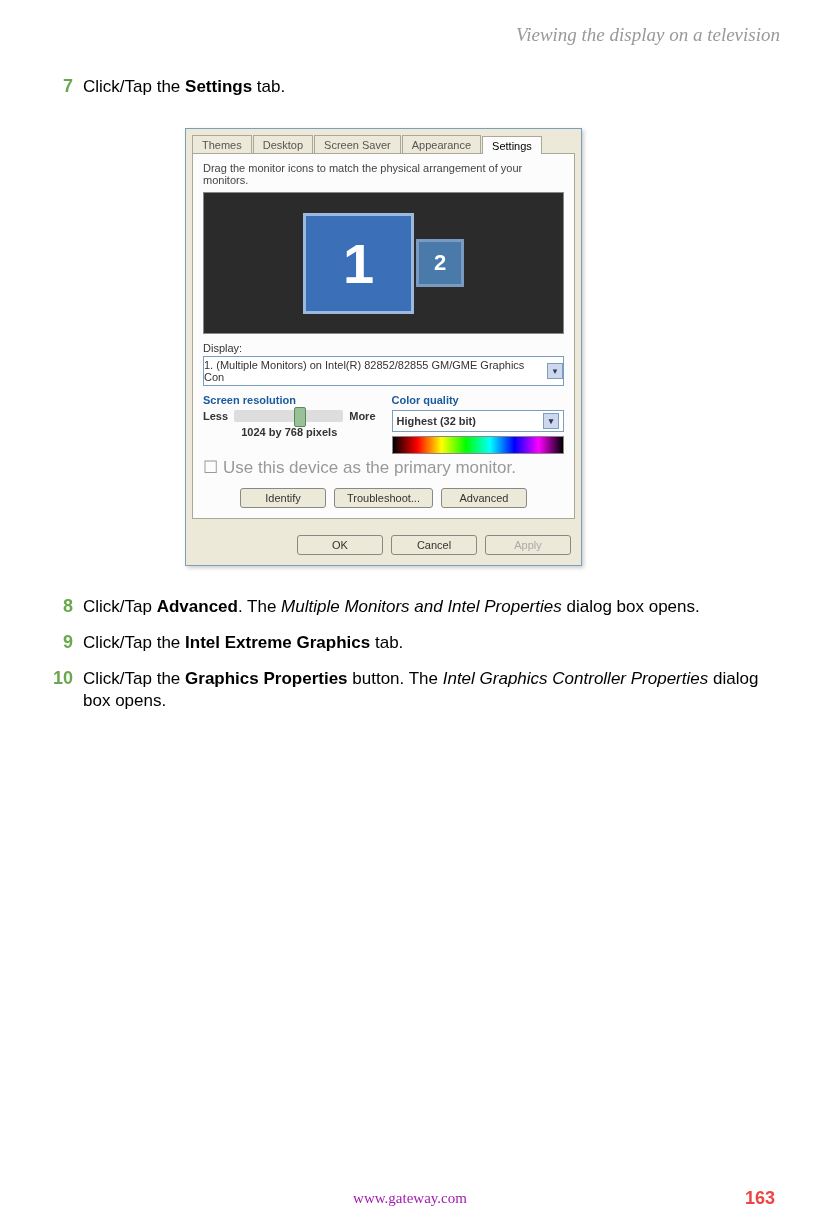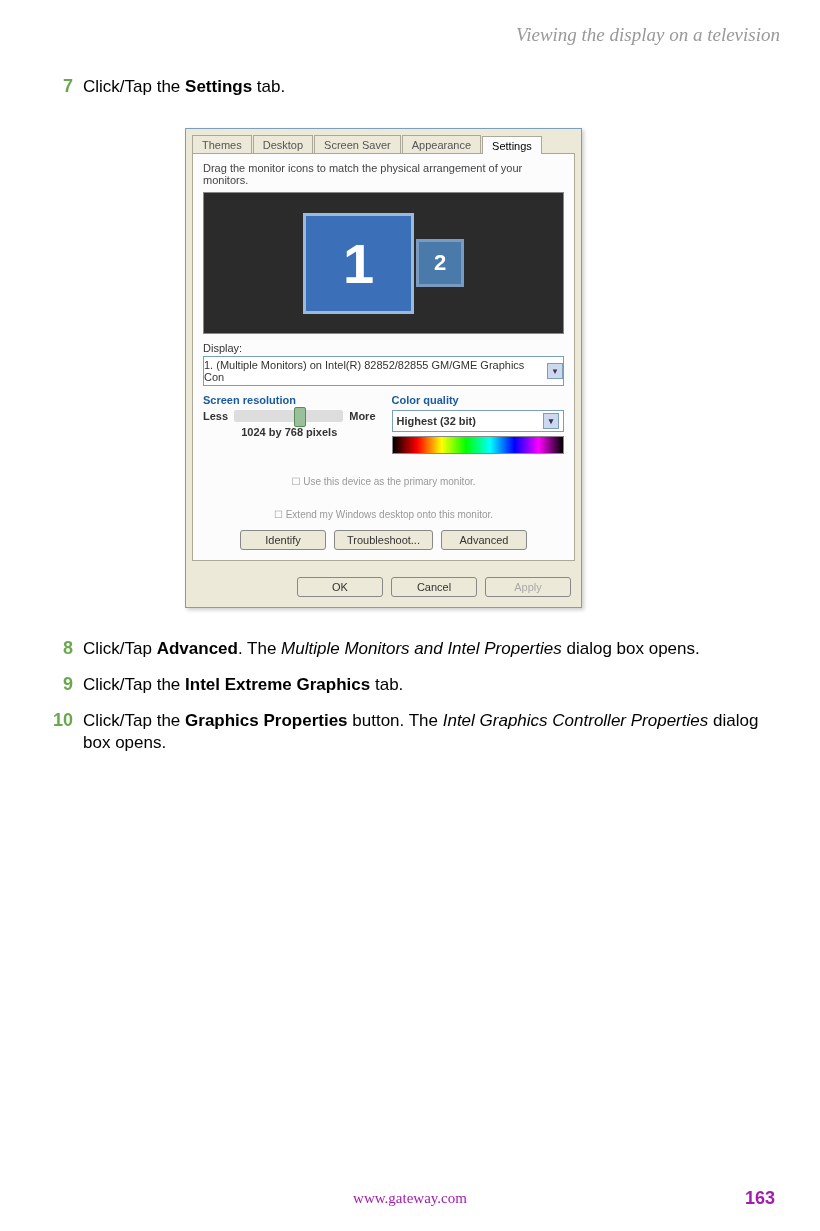--- a/index.html
+++ b/index.html
@@ -146,42 +146,42 @@
   }
   .two-col { display: flex; gap: 16px; margin-top: 8px; }
   .col { flex: 1; font-weight: bold; }
   .grp-label { font-size: 11px; color: #1a5a9c; filter: blur(0.4px); margin-bottom:4px;}
   .slider-row { display:flex; align-items:center; gap:6px; font-size:11px; filter: blur(0.4px);}
   .slider { flex:1; height: 12px; background: #ddd; position: relative; border-radius:2px;}
   .slider .thumb { position:absolute; left:55%; top:-3px; width:10px; height:18px; background:#9ac09a; border:1px solid #5a8a5a; border-radius:2px;}
   .res-text { text-align:center; font-size:11px; margin-top:4px; filter: blur(0.5px);}
   .cq-combo { border:1px solid #7b9ebd; padding:2px 4px; background:#fff; font-size:11px; display:flex; justify-content:space-between; align-items:center; filter: blur(0.5px);}
   .rainbow { height:16px; margin-top:4px; background: linear-gradient(to right, black, red, yellow, lime, cyan, blue, magenta, black); border:1px solid #888;}
-  .chk { font-size:10px; color:#999; margin-top:22px; filter: blur(0.5px); text-align: center;}
+  .chk { font-size:17px; color:#999; margin-top:3px; filter: blur(0.5px);}
   .btn-row { display:flex; justify-content:flex-end; gap:8px; margin-top:10px;}
   .btn-row.inner { justify-content: center; }
   .winbtn {
     padding: 3px 12px; border:1px solid #888; background:#ece9d8; font-size:11px;
     border-radius:3px; min-width:60px; text-align:center; filter: blur(0.4px);
   }
   .winbtn.disabled { color:#aaa; }
   .bottom-bar {
     background:#ece9d8; padding: 10px; display:flex; justify-content:flex-end; gap:8px;
   }
   .footer {
     position: absolute;
     bottom: 24px;
     left: 0; right: 0;
     display: flex;
     justify-content: center;
     align-items: center;
     font-size: 15px;
   }
   .footer .url { color:#a21caf; }
-  .footer .pnum { position:absolute; right:45px; font-weight:bold; font-family: Arial, sans-serif; font-size:18px; color:#a21caf;}
+  .footer .pnum { position:absolute; right:45px; font-weight:bold; font-family: Arial, sans-serif; font-size:18px; color:#ef4444;}
 </style>
 </head>
 <body>
 
 <div class="page">
   <div class="header">Viewing the display on a television</div>
 
   <div class="step">
     <div class="step-num">7</div>
     <div class="step-text">
@@ -224,21 +224,20 @@
           <div class="col">
             <div class="grp-label">Color quality</div>
             <div class="cq-combo">
               <span>Highest (32 bit)</span>
               <span class="dd-arrow">▾</span>
             </div>
             <div class="rainbow"></div>
           </div>
         </div>
         <div class="chk">☐ <span>Use this device as the primary monitor.</span></div>
-        <div class="chk">☐ <span>Extend my Windows desktop onto this monitor.</span></div>
         <div class="btn-row inner">
           <div class="winbtn">Identify</div>
           <div class="winbtn">Troubleshoot...</div>
           <div class="winbtn">Advanced</div>
         </div>
       </div>
       <div class="bottom-bar">
         <div class="winbtn">OK</div>
         <div class="winbtn">Cancel</div>
         <div class="winbtn disabled">Apply</div>

